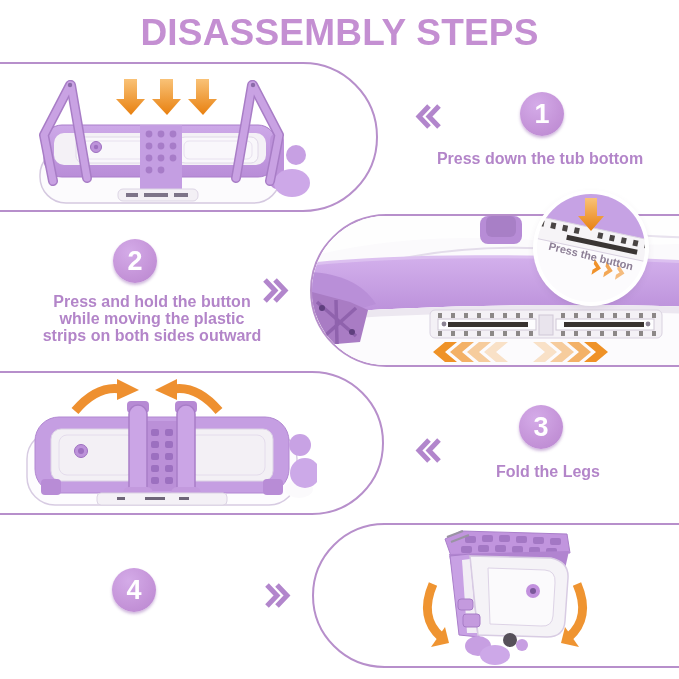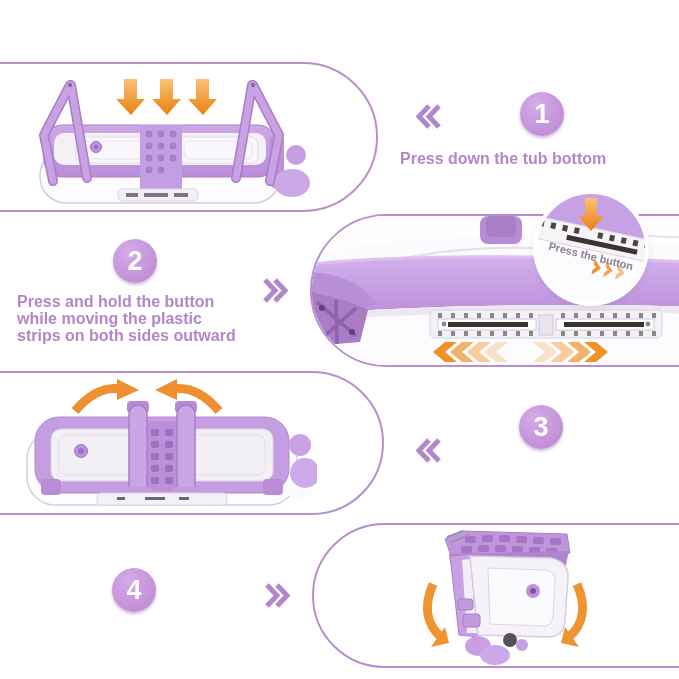--- a/index.html
+++ b/index.html
@@ -6,30 +6,31 @@
 html,body{width:679px;height:679px;background:#fff;overflow:hidden}
 .page{position:relative;width:679px;height:679px;font-family:"Liberation Sans",sans-serif}
 .title{position:absolute;top:12px;left:0;width:100%;text-align:center;font-size:37px;font-weight:bold;color:#c48fd2;letter-spacing:.2px}
 .capsule{position:absolute;border:2px solid #b78fcb;border-radius:80px;background:#fff}
 .c1{left:-80px;top:62px;width:458px;height:150px}
 .c2{left:310px;top:214px;width:460px;height:153px}
 .c3{left:-80px;top:371px;width:464px;height:144px}
 .c4{left:312px;top:523px;width:458px;height:145px}
 .clip{position:absolute;inset:0;border-radius:76px;overflow:hidden}
 .badge{position:absolute;width:44px;height:44px;border-radius:50%;background:radial-gradient(circle at 38% 30%,#d4abe8,#c493d8 62%,#b886cf);box-shadow:0 2px 3px rgba(150,100,180,.45);color:#fff;font-weight:bold;font-size:27px;display:flex;align-items:center;justify-content:center}
-.steptext{position:absolute;color:#b385c9;font-weight:bold;font-size:16px;line-height:17px;white-space:pre-line}
+.steptext{position:absolute;color:#b385c9;font-weight:bold;font-size:16px;text-align:center;line-height:17px;white-space:pre-line}
 .chev{position:absolute;width:28px;height:25px}
 .inset{position:absolute;left:225px;top:-22px;width:108px;height:108px;border-radius:50%;background:#fff;box-shadow:0 0 0 4px #fff,0 3px 8px rgba(90,60,110,.25);overflow:hidden}
 .insetlabel{position:absolute;left:2px;top:56px;width:104px;text-align:center;font-size:11px;font-weight:bold;color:#8d7f96;transform:rotate(14deg)}
 svg{display:block}
 </style>
 </head>
 <body>
 
 <div class="page">
+  <div class="title">DISASSEMBLY STEPS</div>
 
   <div class="capsule c1">
     <svg style="position:absolute;left:108px;top:15px" width="290" height="130" viewBox="0 0 290 130">
       <defs>
         <linearGradient id="og1" x1="0" y1="0" x2="0" y2="1">
           <stop offset="0" stop-color="#f9c277"></stop>
             <stop offset="1" stop-color="#e8800f"></stop>
         </linearGradient>
         <linearGradient id="band1" x1="0" y1="0" x2="0" y2="1">
           <stop offset="0" stop-color="#cda9e8"></stop>
@@ -230,21 +231,21 @@
         </g>
         <path d="M48,4 h12 v18 h7 l-13,15 -13,-15 h7 z" fill="url(#og3)"></path>
       </svg>
       <div class="insetlabel">Press the button</div>
     </div>
   </div>
 
   <div class="badge" style="left:113px;top:239px">
       <span>2</span>
     </div>
-  <div class="steptext" style="left:17px;top:293px;width:240px">Press and hold the button
+  <div class="steptext" style="left:32px;top:293px;width:240px">Press and hold the button
 while moving the plastic
 strips on both sides outward</div>
   <svg class="chev" style="left:263px;top:278px" viewBox="0 0 28 25">
     <g stroke="#b286cc" stroke-width="5" fill="none">
       <path d="M2 2 L12 12.5 L2 23"></path>
         <path d="M12 2 L22 12.5 L12 23"></path>
     </g>
   </svg>
 
   <div class="capsule c3">
@@ -298,20 +299,21 @@
 
   <svg class="chev" style="left:413px;top:438px" viewBox="0 0 28 25">
     <g stroke="#b286cc" stroke-width="5" fill="none">
       <path d="M16 2 L6 12.5 L16 23"></path>
         <path d="M26 2 L16 12.5 L26 23"></path>
     </g>
   </svg>
   <div class="badge" style="left:519px;top:405px">
       <span>3</span>
     </div>
+  <div class="steptext" style="left:458px;top:463px;width:180px">Fold the Legs</div>
 
   <div class="capsule c4">
     <svg style="position:absolute;left:105px;top:4px" width="235" height="142" viewBox="0 0 235 142">
 
       <polygon points="26,10 42,2 148,5 151,24 32,27" fill="#c195de" stroke="#aa7fca" stroke-width="1"></polygon>
       <g fill="#a377c4">
         <rect x="46" y="7" width="11" height="7" rx="2"></rect>
           <rect x="63" y="6" width="11" height="7" rx="2"></rect>
           <rect x="80" y="6" width="11" height="7" rx="2"></rect>
           <rect x="97" y="7" width="11" height="7" rx="2"></rect>

